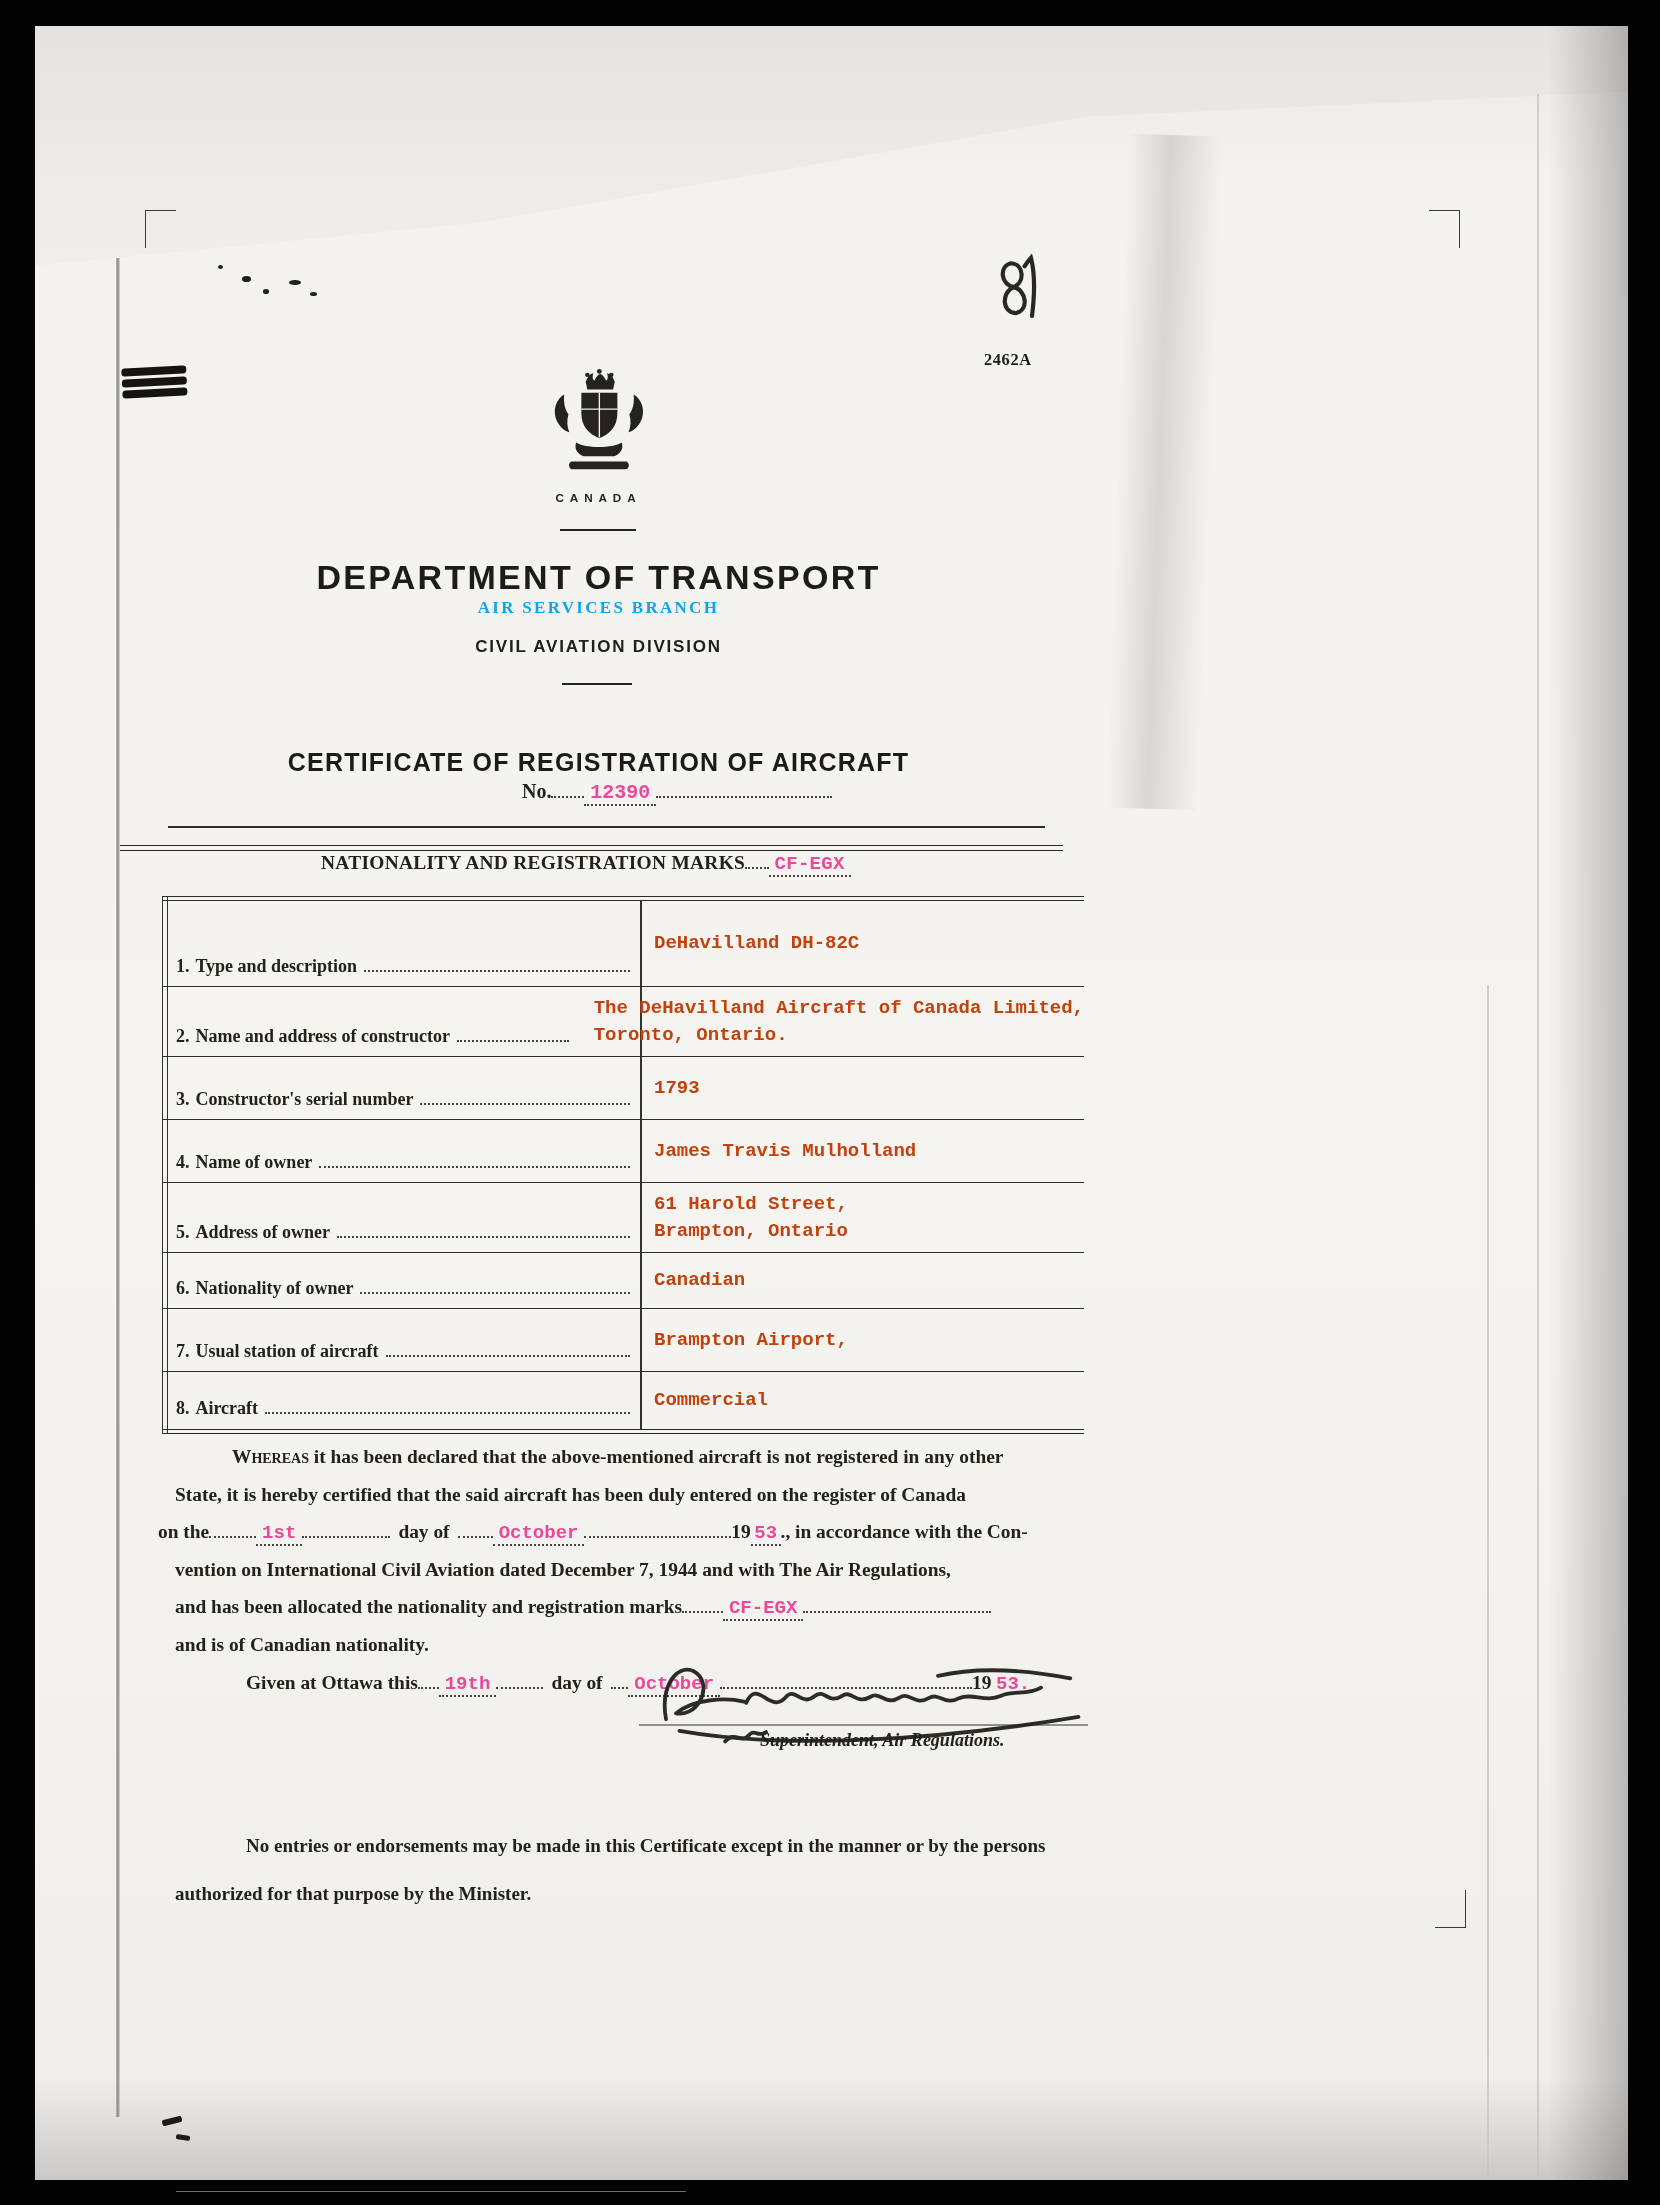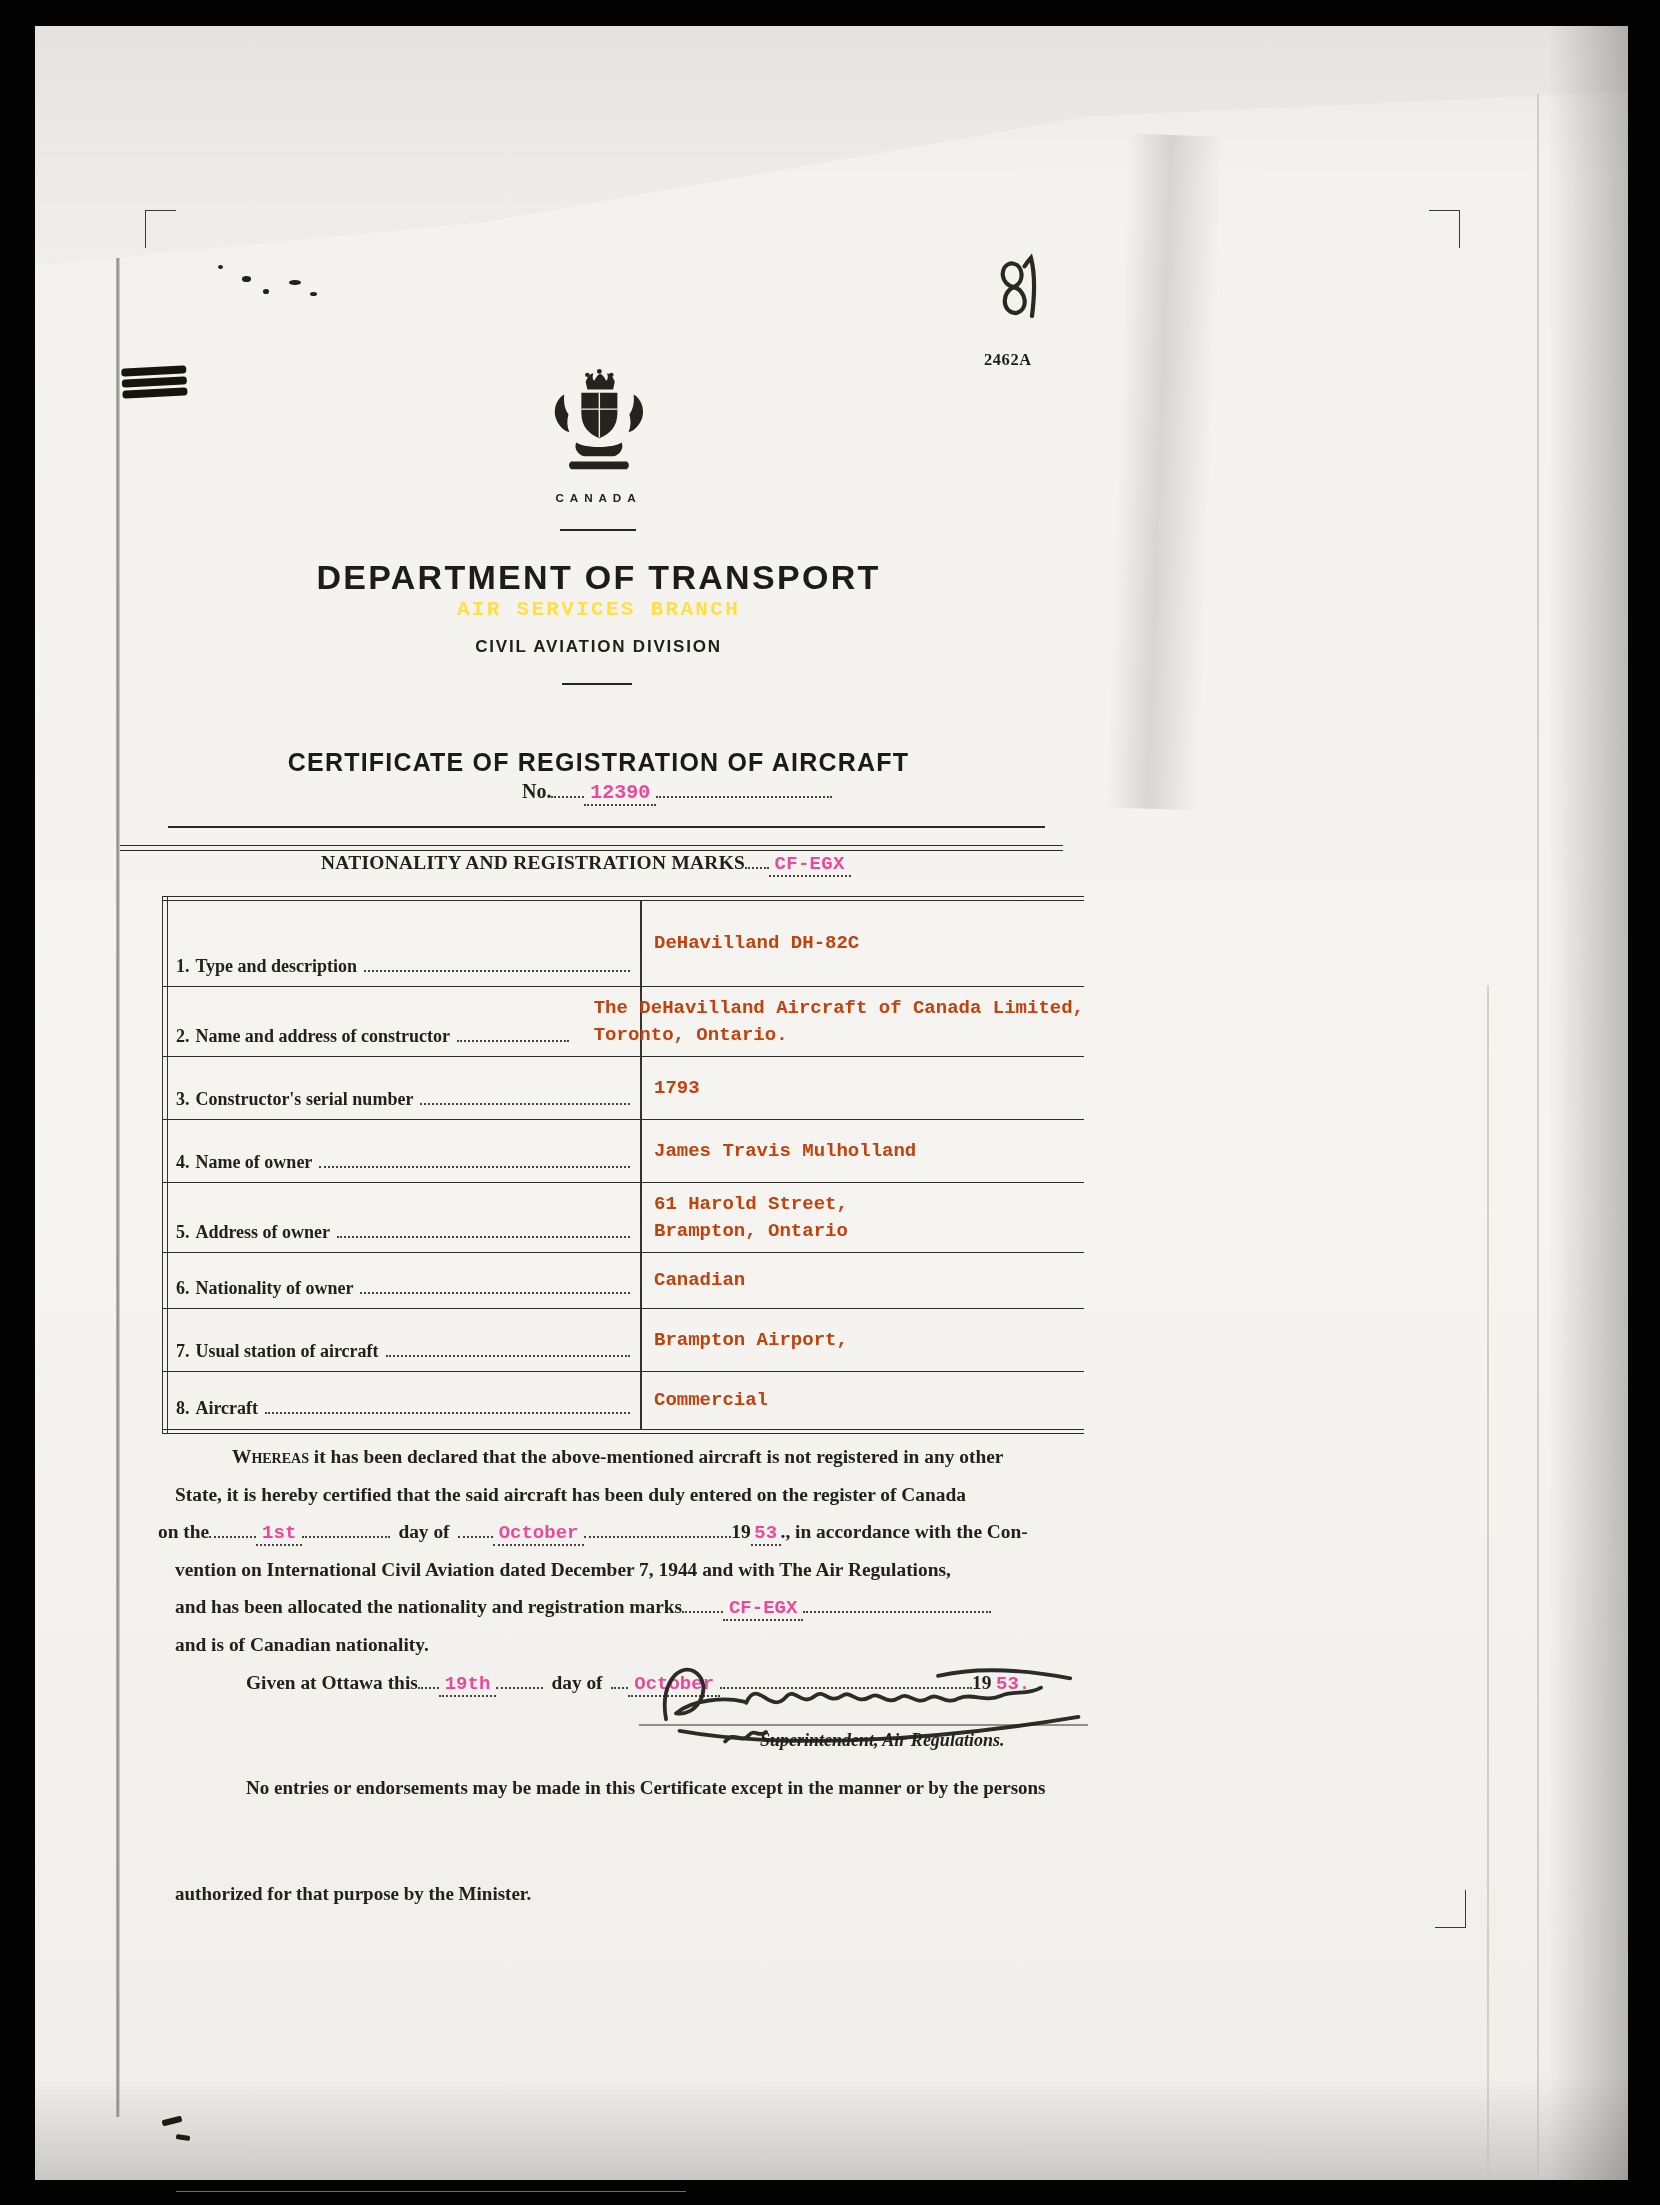--- a/index.html
+++ b/index.html
@@ -36,22 +36,22 @@
   
   .smudge{left:122px;top:367px;width:65px;height:35px;transform:rotate(-3deg);}
   .smudge i{display:block;height:7.6px;margin-bottom:3.5px;background:#15140f;border-radius:3.5px;}
   .speck{background:#23211c;border-radius:50%;}
   .dash-stain{background:#1d1b16;border-radius:1.8px;}
 
   
   .ctr{left:235px;width:727px;text-align:center;white-space:nowrap;}
   .dept{font-family:"Liberation Sans","DejaVu Sans",sans-serif;font-weight:bold;
         font-size:34px;letter-spacing:2.3px;color:#1e1c18;}
-  .branch{font-family:Liberation Mono, monospace;font-weight:bold;
-        font-size:21px;letter-spacing:2.3px;color:#fde047;}
+  .branch{font-family:Liberation Serif, serif;font-weight:bold;
+        font-size:17px;letter-spacing:2.3px;color:#0ea5e9;}
   .division{font-family:"Liberation Sans","DejaVu Sans",sans-serif;font-weight:bold;
         font-size:17px;letter-spacing:1.8px;color:#222019;}
   .cert-title{font-family:"Liberation Sans","DejaVu Sans",sans-serif;font-weight:bold;
         font-size:25px;letter-spacing:1.2px;color:#1d1b17;}
   .canada-cap{font-family:"Liberation Sans","DejaVu Sans",sans-serif;font-weight:bold;
         font-size:11.7px;letter-spacing:5.9px;color:#26231e;}
   .small-rule{height:2.3px;background:#26241f;}
 
   
   .typed{font-family:"Liberation Mono","DejaVu Sans Mono",monospace;font-weight:bold;
@@ -304,17 +304,17 @@
         <path d="M232 104 C252 60 272 126 300 94 C316 76 326 112 350 92 C366 79 372 108 396 92 C412 81 420 108 444 94 C462 83 470 110 494 95 C512 84 520 110 544 96 C562 85 572 110 596 96 C618 86 640 104 668 92 C690 82 712 92 736 78"></path>
         <path d="M560 58 C620 44 700 46 786 62"></path>
         <path d="M118 152 C300 184 560 168 800 128"></path>
         <path d="M196 170 C214 150 222 176 238 158 C246 148 252 164 266 154"></path>
       </g>
     </svg>
   </div>
   <div class="abs sig-rule"></div>
   <div class="abs signer">Superintendent, Air Regulations.</div>
 
-  <div class="abs footer-line" style="left:246px;top:1777px;">No entries or endorsements may be made in this Certificate except in the manner or by the persons</div>
+  <div class="abs footer-line" style="left:246px;top:1835px;">No entries or endorsements may be made in this Certificate except in the manner or by the persons</div>
   <div class="abs footer-line" style="left:175px;top:1883px;">authorized for that purpose by the Minister.</div>
 
 </div>
 
 
 </body></html>

